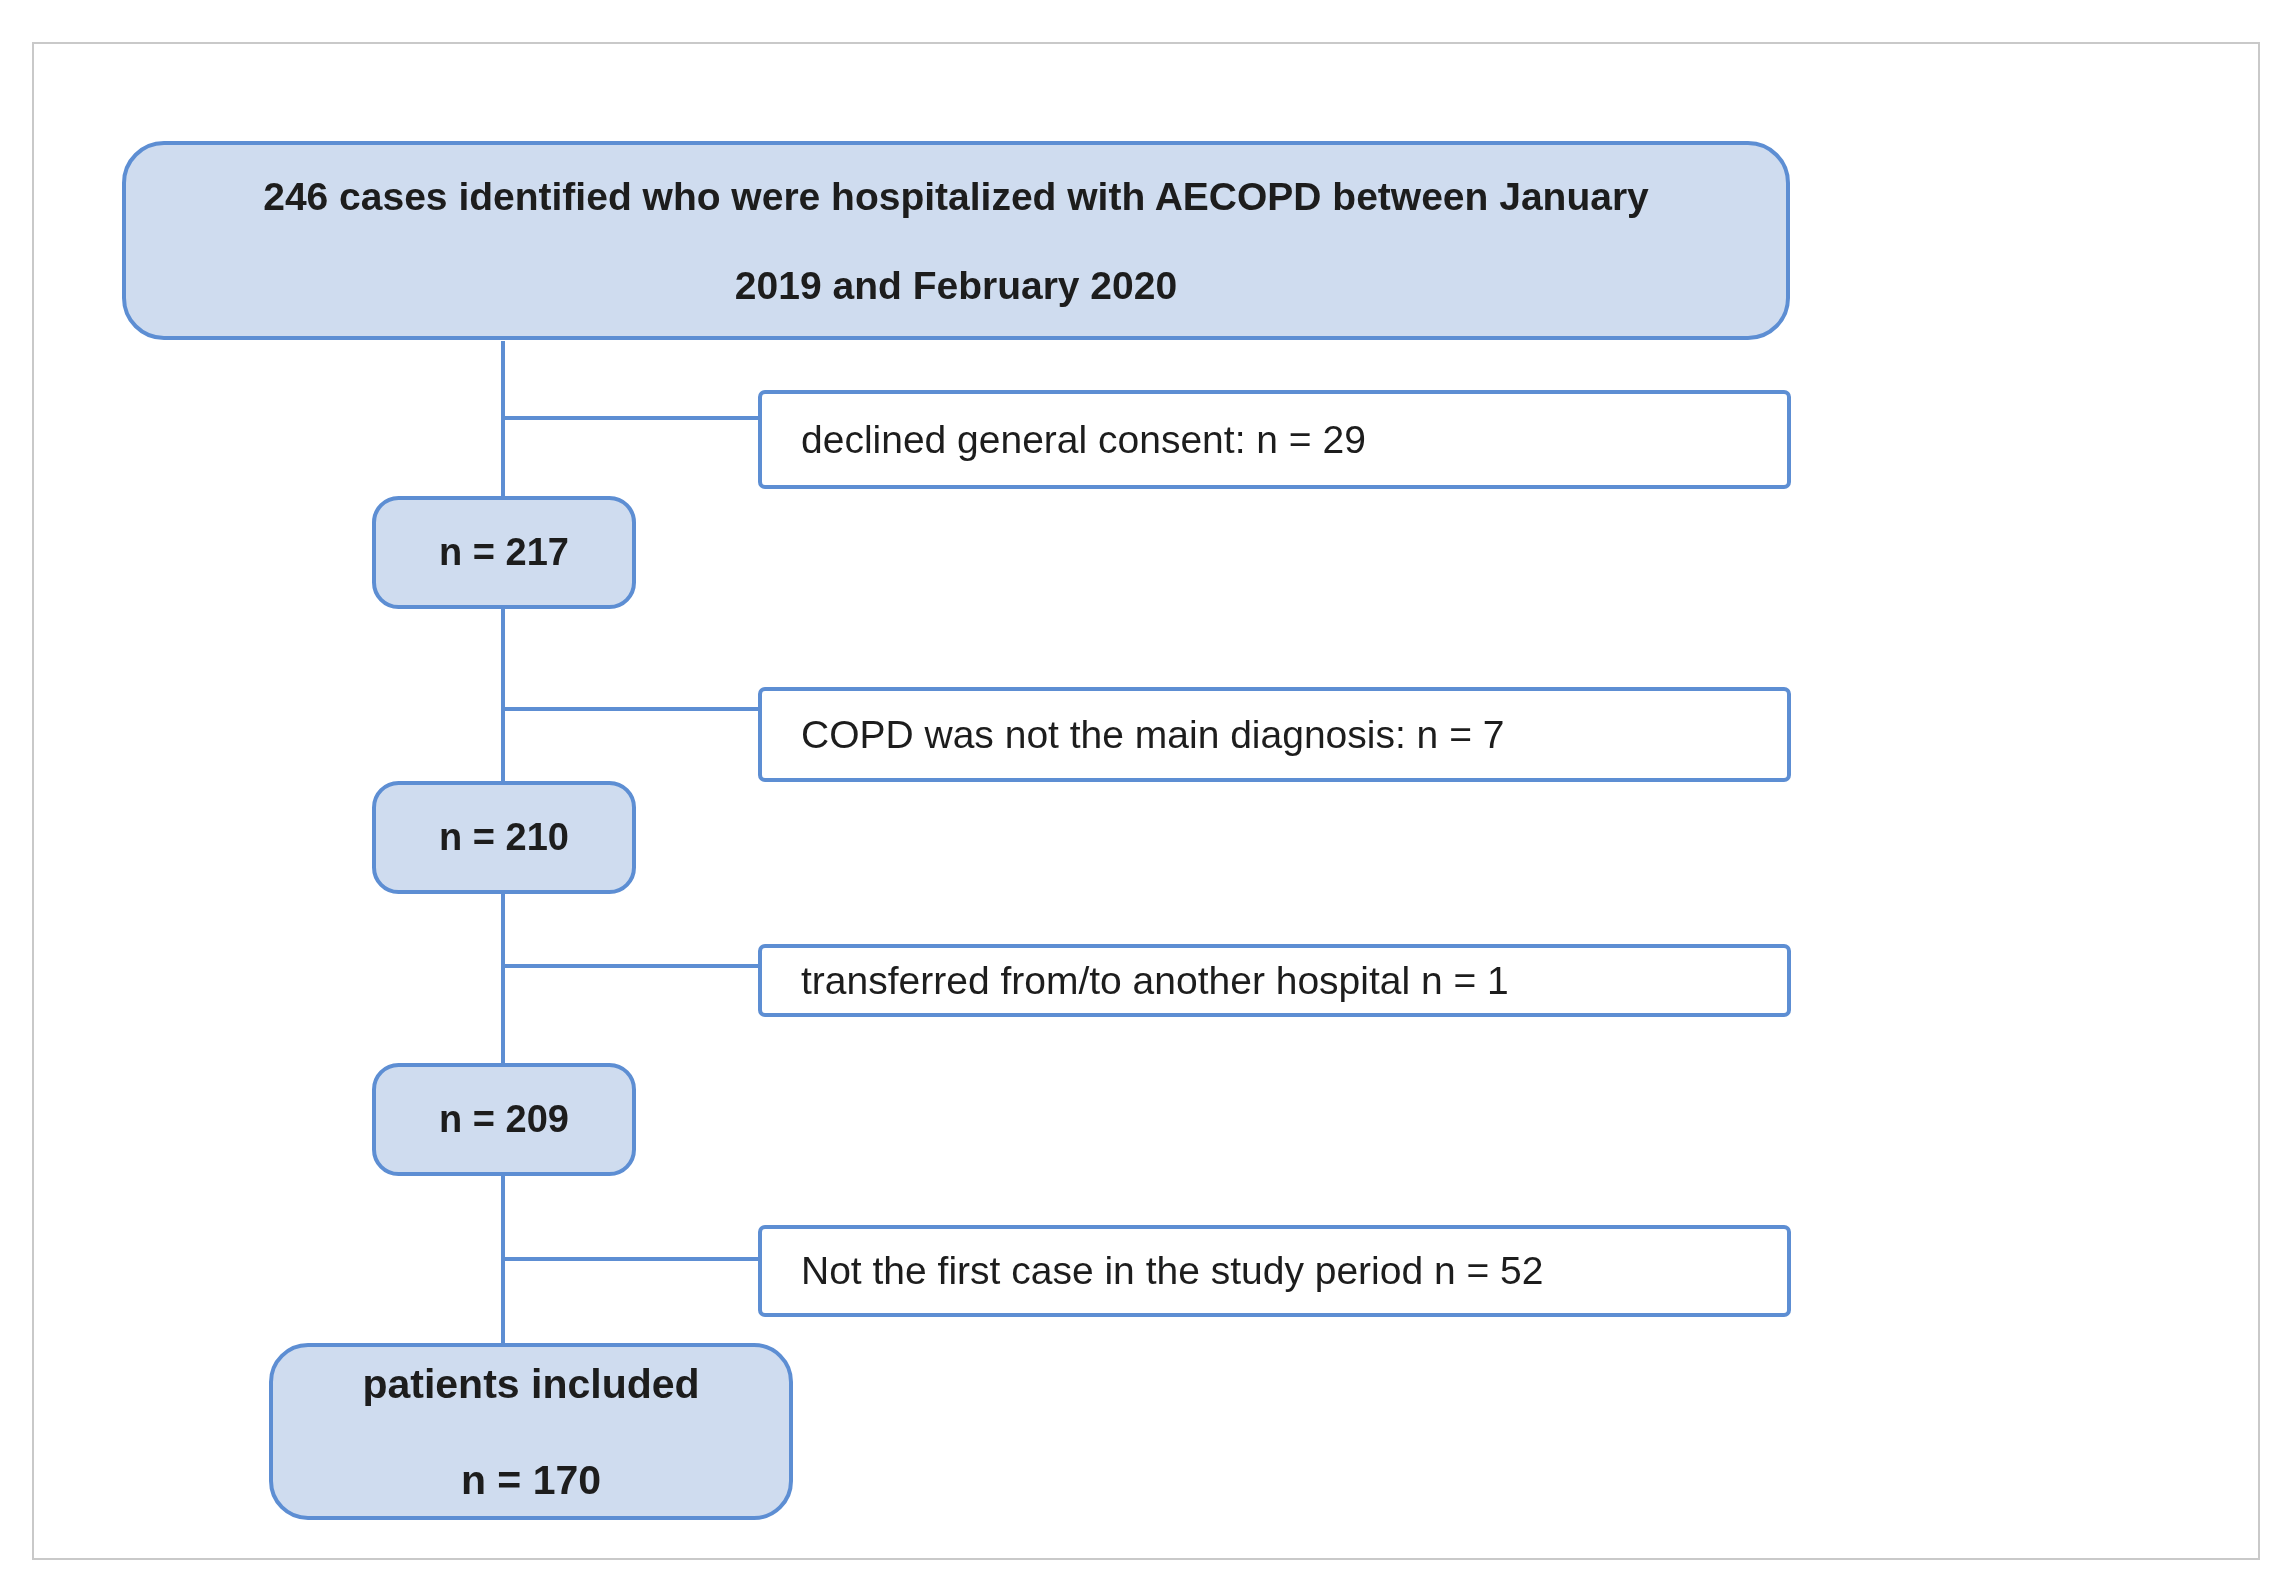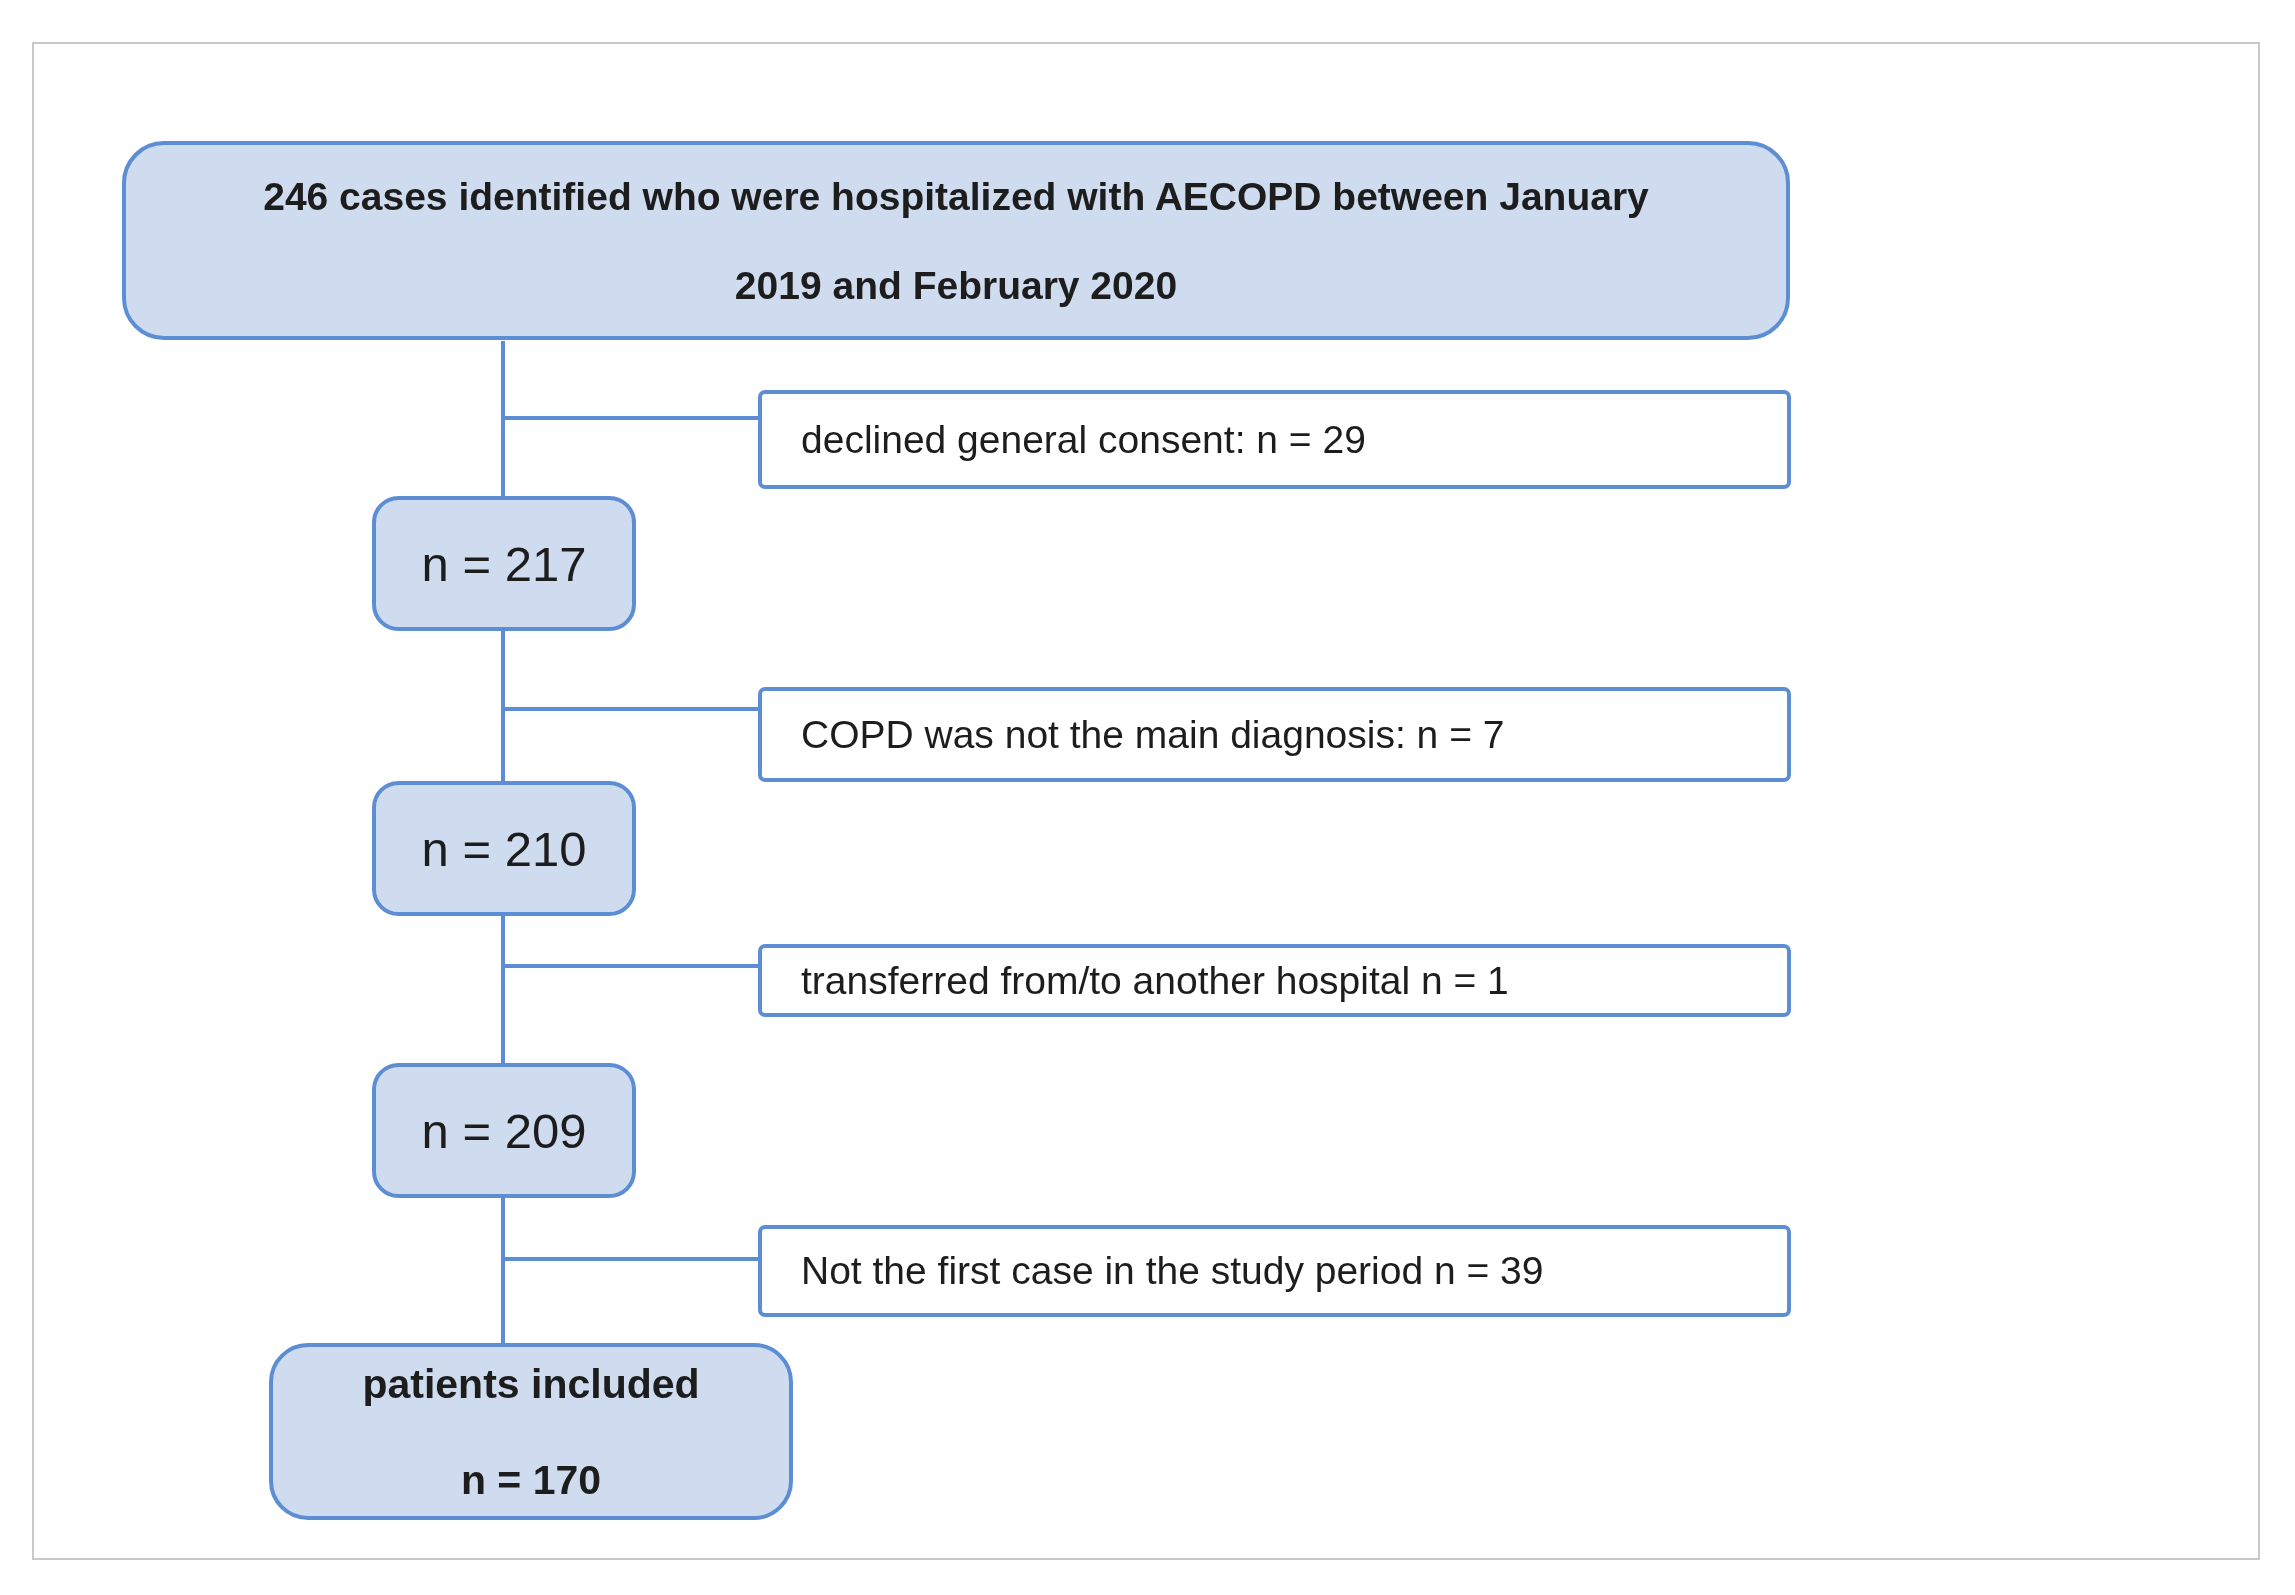--- a/index.html
+++ b/index.html
@@ -68,27 +68,28 @@
     align-items: center;
     justify-content: center;
     font-size: 39px;
     font-weight: bold;
     line-height: 67px;
     text-align: center;
   }
   .n-box {
     left: 338px;
     width: 264px;
-    height: 135px;
+    height: 113px;
     border-radius: 26.5px;
     display: flex;
     align-items: center;
     justify-content: center;
-    font-size: 49px;
+    font-size: 38px;
     white-space: nowrap;
+    font-weight: bold;
   }
   .n-box-1 { top: 452px; }
   .n-box-2 { top: 737px; }
   .n-box-3 { top: 1019px; }
   .final-box {
     left: 235px;
     top: 1299px;
     width: 524px;
     height: 177px;
     border-radius: 39px;
@@ -141,21 +142,21 @@
     <div class="box node n-box n-box-1">n = 217</div>
 
     <div class="box side-box side-box-2">COPD was not the main diagnosis: n = 7</div>
 
     <div class="box node n-box n-box-2">n = 210</div>
 
     <div class="box side-box side-box-3">transferred from/to another hospital n = 1</div>
 
     <div class="box node n-box n-box-3">n = 209</div>
 
-    <div class="box side-box side-box-4">Not the first case in the study period n = 39</div>
+    <div class="box side-box side-box-4">Not the first case in the study period n = 52</div>
 
     <div class="box node final-box">
       <div>patients included</div>
       <div>n = 170</div>
     </div>
 
   </div>
 </div>
 
 

